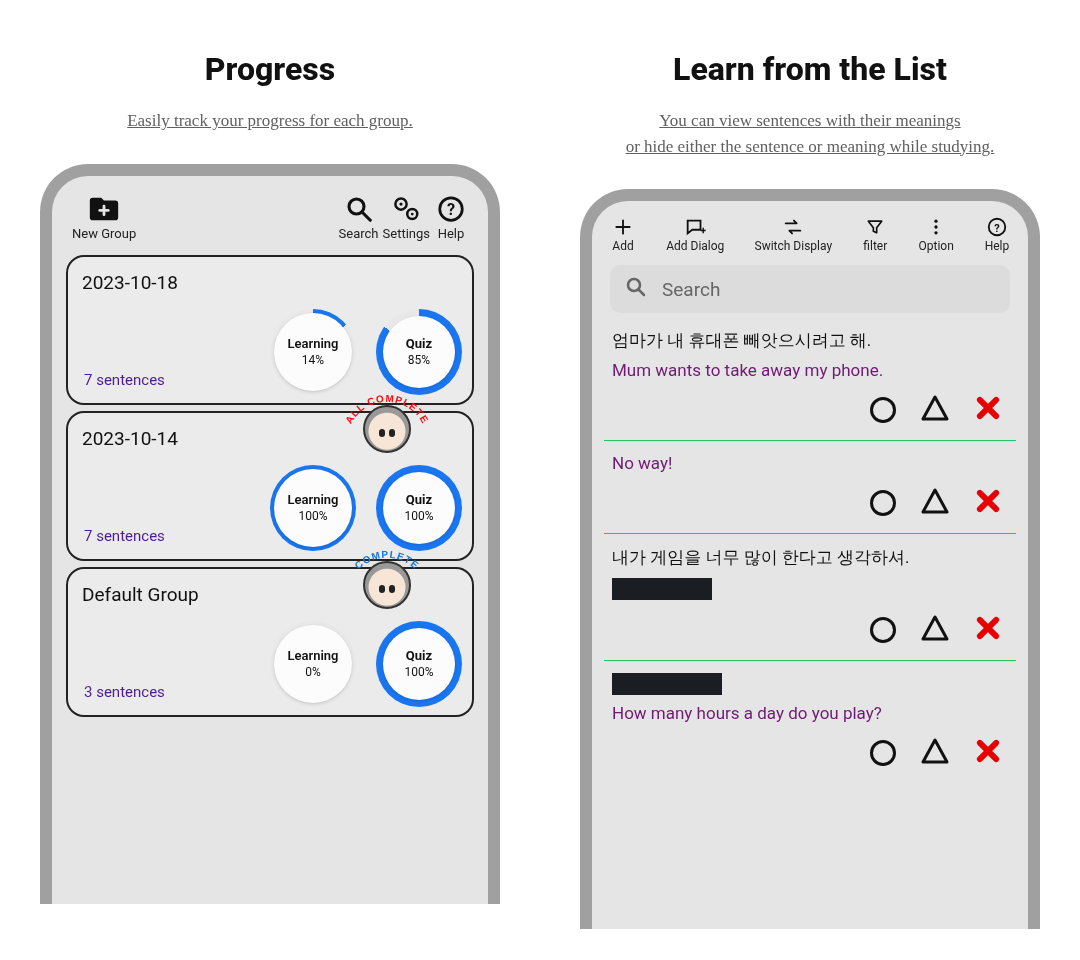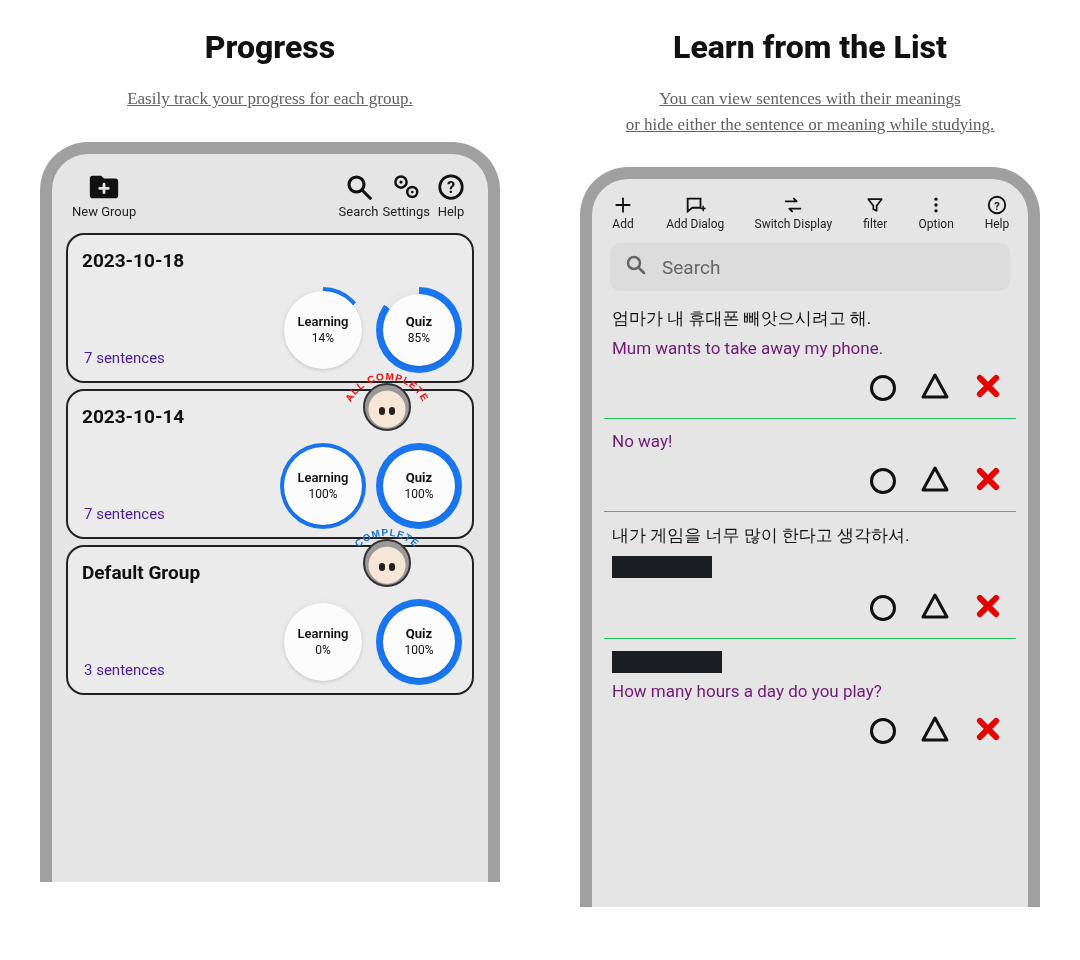--- a/index.html
+++ b/index.html
@@ -9,21 +9,21 @@
     background: #fff;
     font-family: -apple-system, BlinkMacSystemFont, "Segoe UI", Roboto, sans-serif;
     display: flex;
     overflow: hidden;
   }
   .col {
     width: 540px;
     display: flex;
     flex-direction: column;
     align-items: center;
-    padding-top: 28px;
+    padding-top: 50px;
   }
   .headline {
     font-size: 32px;
     font-weight: 800;
     color: #111;
     margin-bottom: 20px;
   }
   .subhead {
     font-size: 17px;
     color: #606060;
@@ -63,28 +63,28 @@
   .tl-spacer { flex:1; }
   .group-card {
     position: relative;
     background: #ebebeb;
     border: 2px solid #222;
     border-radius: 18px;
     margin: 6px 2px;
     padding: 14px 14px 10px 14px;
     min-height: 150px;
   }
-  .group-title { font-size: 19px; font-weight: 700; color:#111; }
+  .group-title { font-size: 19px; font-weight: 400; color:#111; }
   .group-count { font-size: 15px; color:#4c1d95; position:absolute; left:16px; bottom:14px;}
   .ring-row {
     position: absolute;
     right: 10px;
     bottom: 8px;
     display: flex;
-    gap: 10px;
+    gap: 20px;
   }
   .ring {
     width: 86px; height: 86px; border-radius: 50%;
     display:flex; flex-direction:column; align-items:center; justify-content:center;
     font-size: 13px; font-weight: 600; color:#111;
   }
   .ring .pct { font-size: 12px; font-weight: 400; margin-top:2px;}
   .ring-inner {
     width: 70px; height:70px; border-radius:50%; background:#fcfcfc;
     display:flex; flex-direction:column; align-items:center; justify-content:center;

